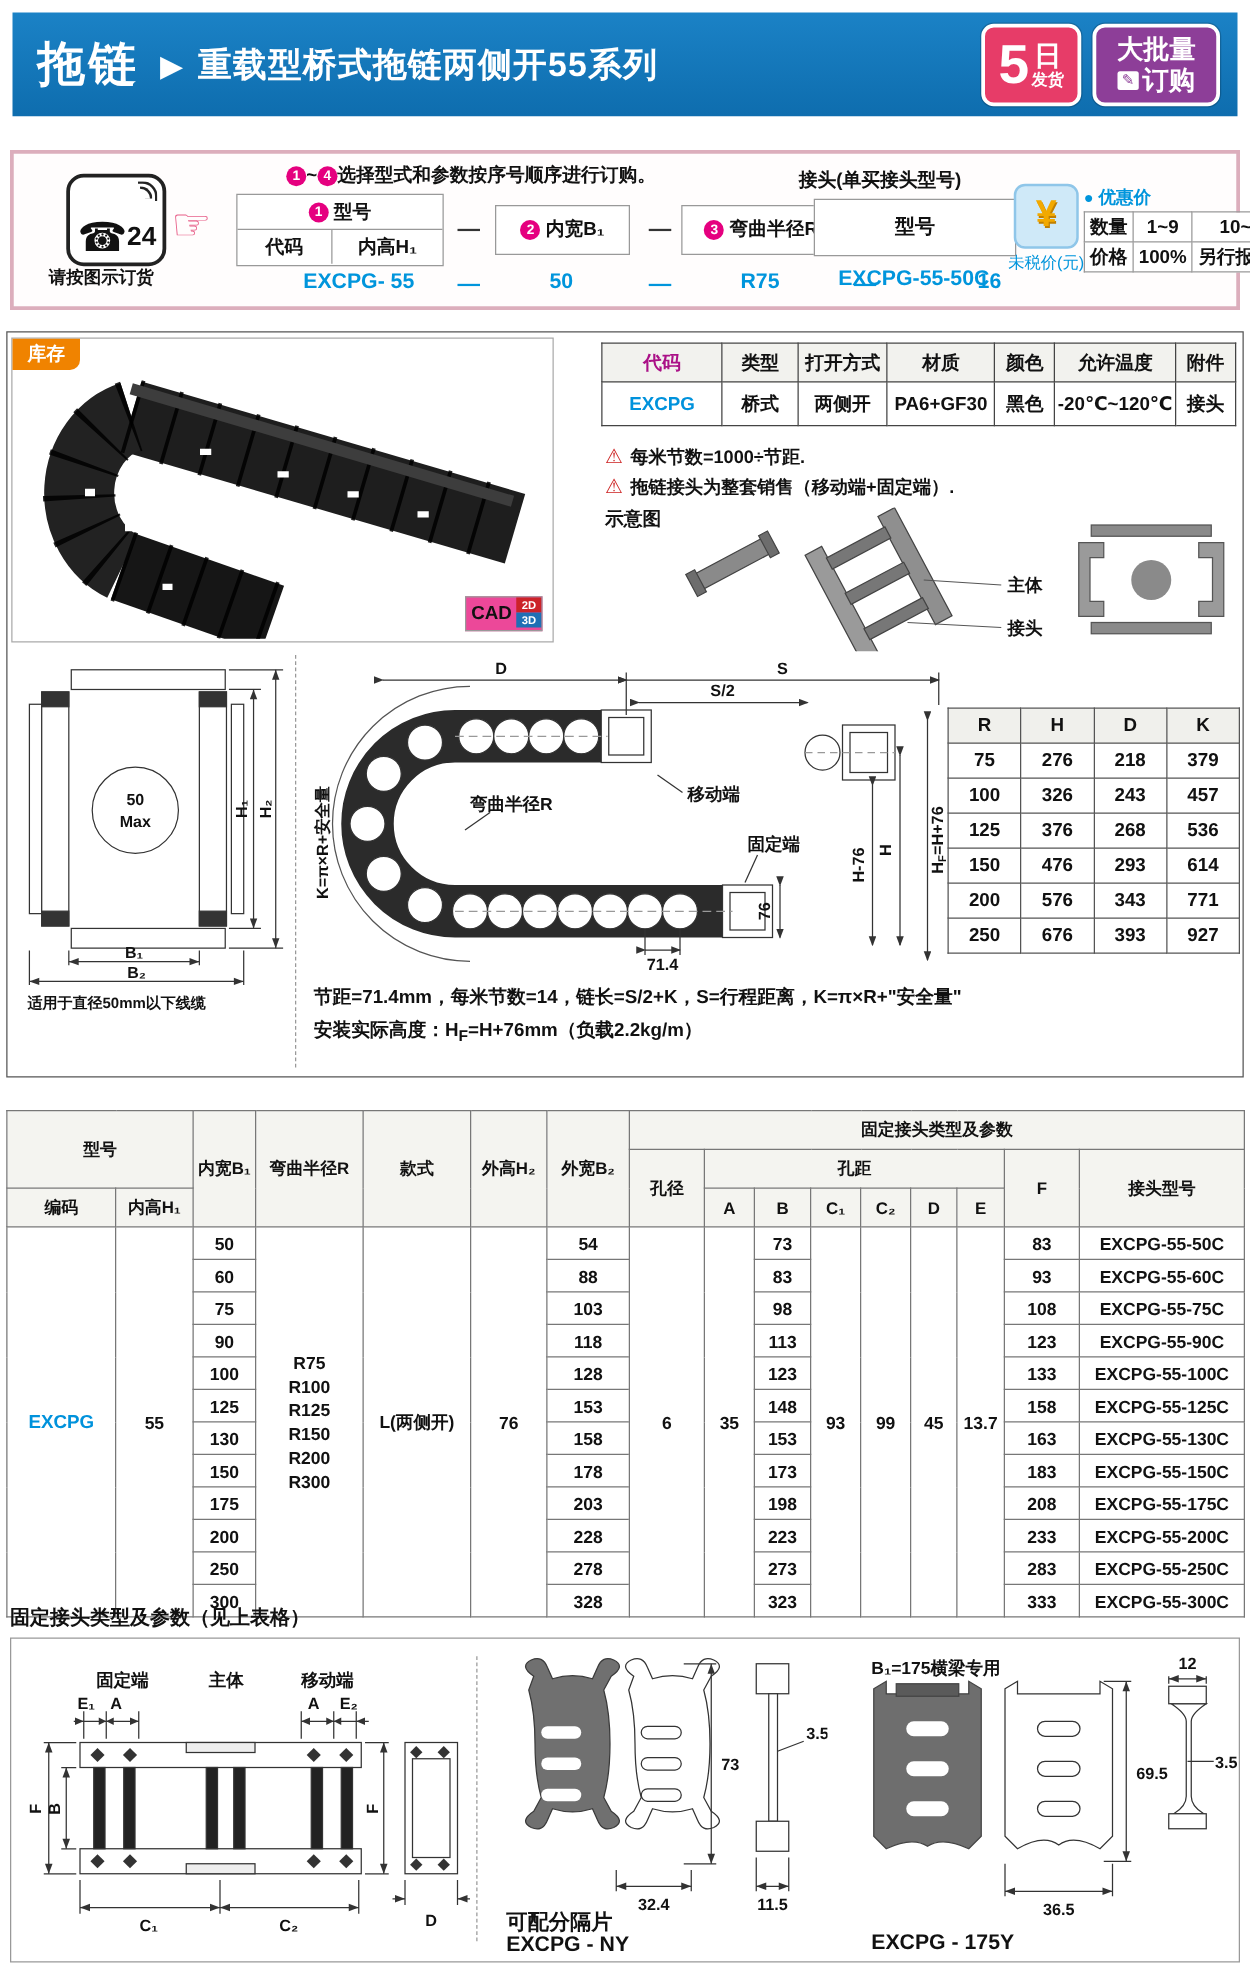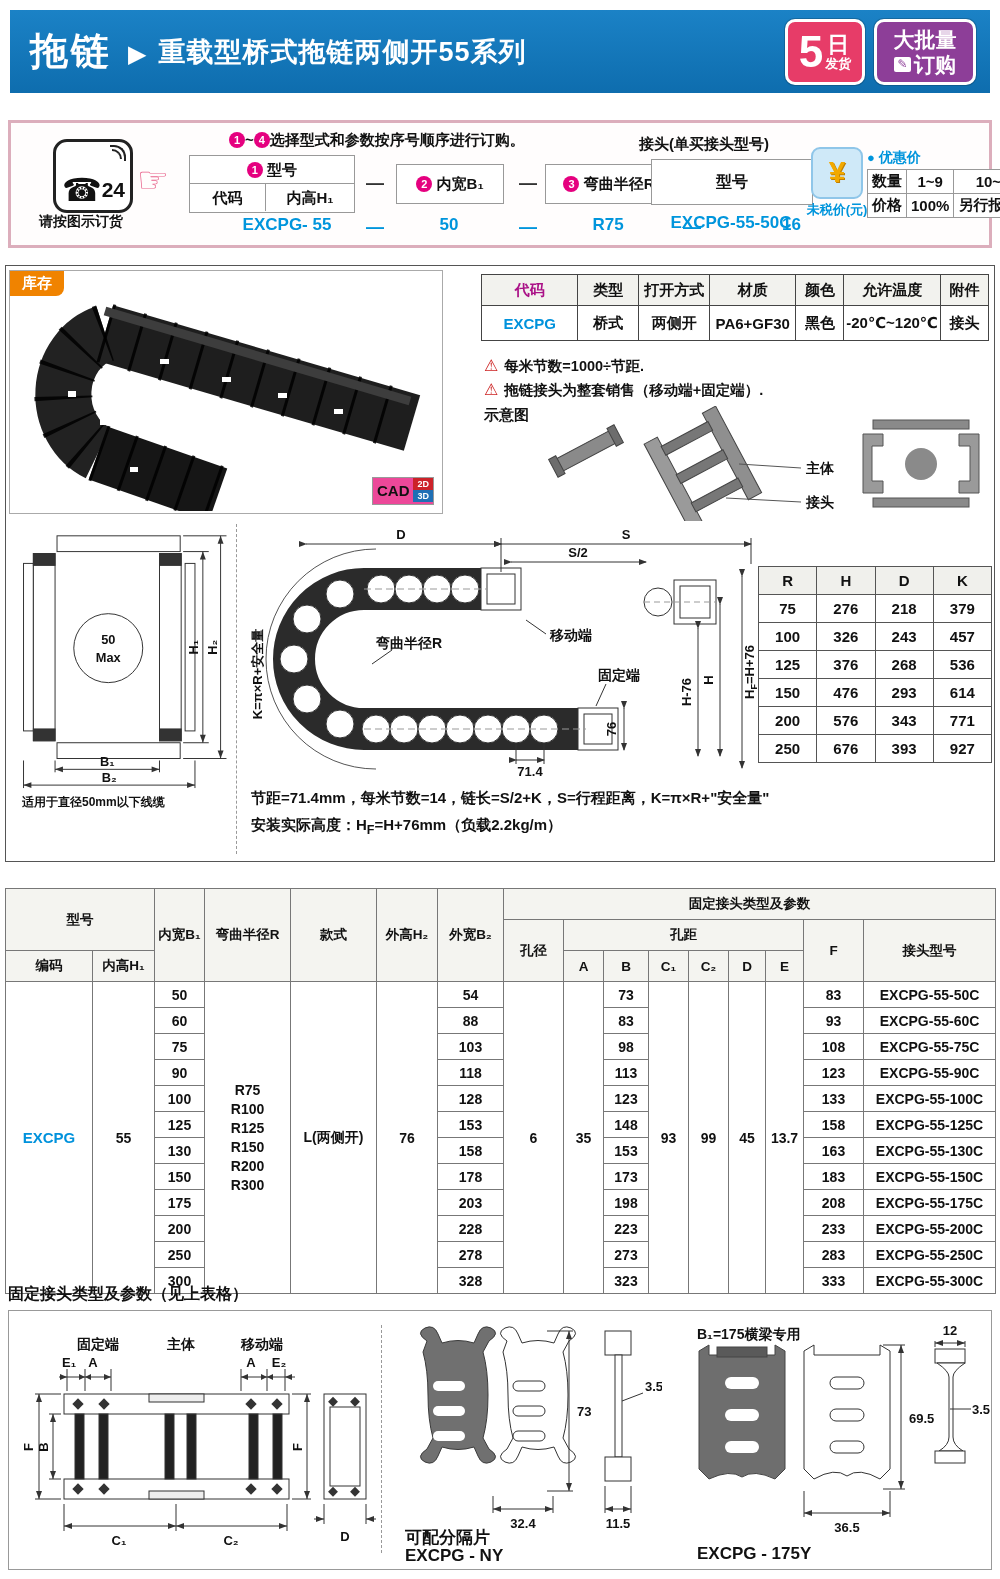--- a/index.html
+++ b/index.html
@@ -47,21 +47,21 @@
   .dash{font-size:18px;font-weight:bold;color:#333;}
   .dash.row1{top:50px;}
   .dash.row2{top:94px;color:#0095dc;}
   .stepval{top:92px;text-align:center;font-size:17px;font-weight:bold;color:#0095dc;}
   .conn-title{left:628px;top:12px;font-size:15px;font-weight:bold;}
   .connbox{left:640px;top:36px;width:160px;height:44px;font-size:16px;font-weight:bold;line-height:44px;}
   .connval{left:630px;top:90px;width:180px;text-align:center;font-size:17px;font-weight:bold;color:#0095dc;}
   .yen-tile{left:800px;top:24px;width:48px;height:48px;background:#cfe9f8;border:2px solid #8fc6e9;border-radius:9px;
             text-align:center;line-height:46px;font-size:30px;font-weight:bold;color:#f2a900;
             text-shadow:1px 1px 0 #c07f00;}
-  .yen-cap{left:786px;top:78px;width:80px;text-align:center;font-size:13px;font-weight:bold;color:#0095dc;}
+  .yen-cap{left:786px;top:78px;width:80px;text-align:center;font-size:13px;font-weight:normal;color:#0095dc;}
   .disc{left:856px;top:26px;font-size:14px;font-weight:bold;color:#0095dc;}
   .disc .dot{font-size:13px;margin-right:4px;}
   table.price{position:absolute;left:856px;top:46px;border-collapse:collapse;font-size:15px;font-weight:bold;}
   table.price td{border:1px solid #999;padding:2px 4px;text-align:center;white-space:nowrap;background:#fff;}
   
   .mainbox{left:5px;top:265px;width:988px;height:595px;border:1px solid #555;background:#fff;}
   .photobox{left:3px;top:4px;width:432px;height:242px;border:1px solid #aaa;background:#fff;}
   .stock{position:absolute;left:0;top:0;background:#f08300;color:#fff;font-weight:bold;font-size:15px;
          padding:3px 12px;border-radius:0 0 8px 0;}
   .cadbadge{position:absolute;right:8px;bottom:8px;display:flex;border:1px solid #999;background:#ec4899;}

